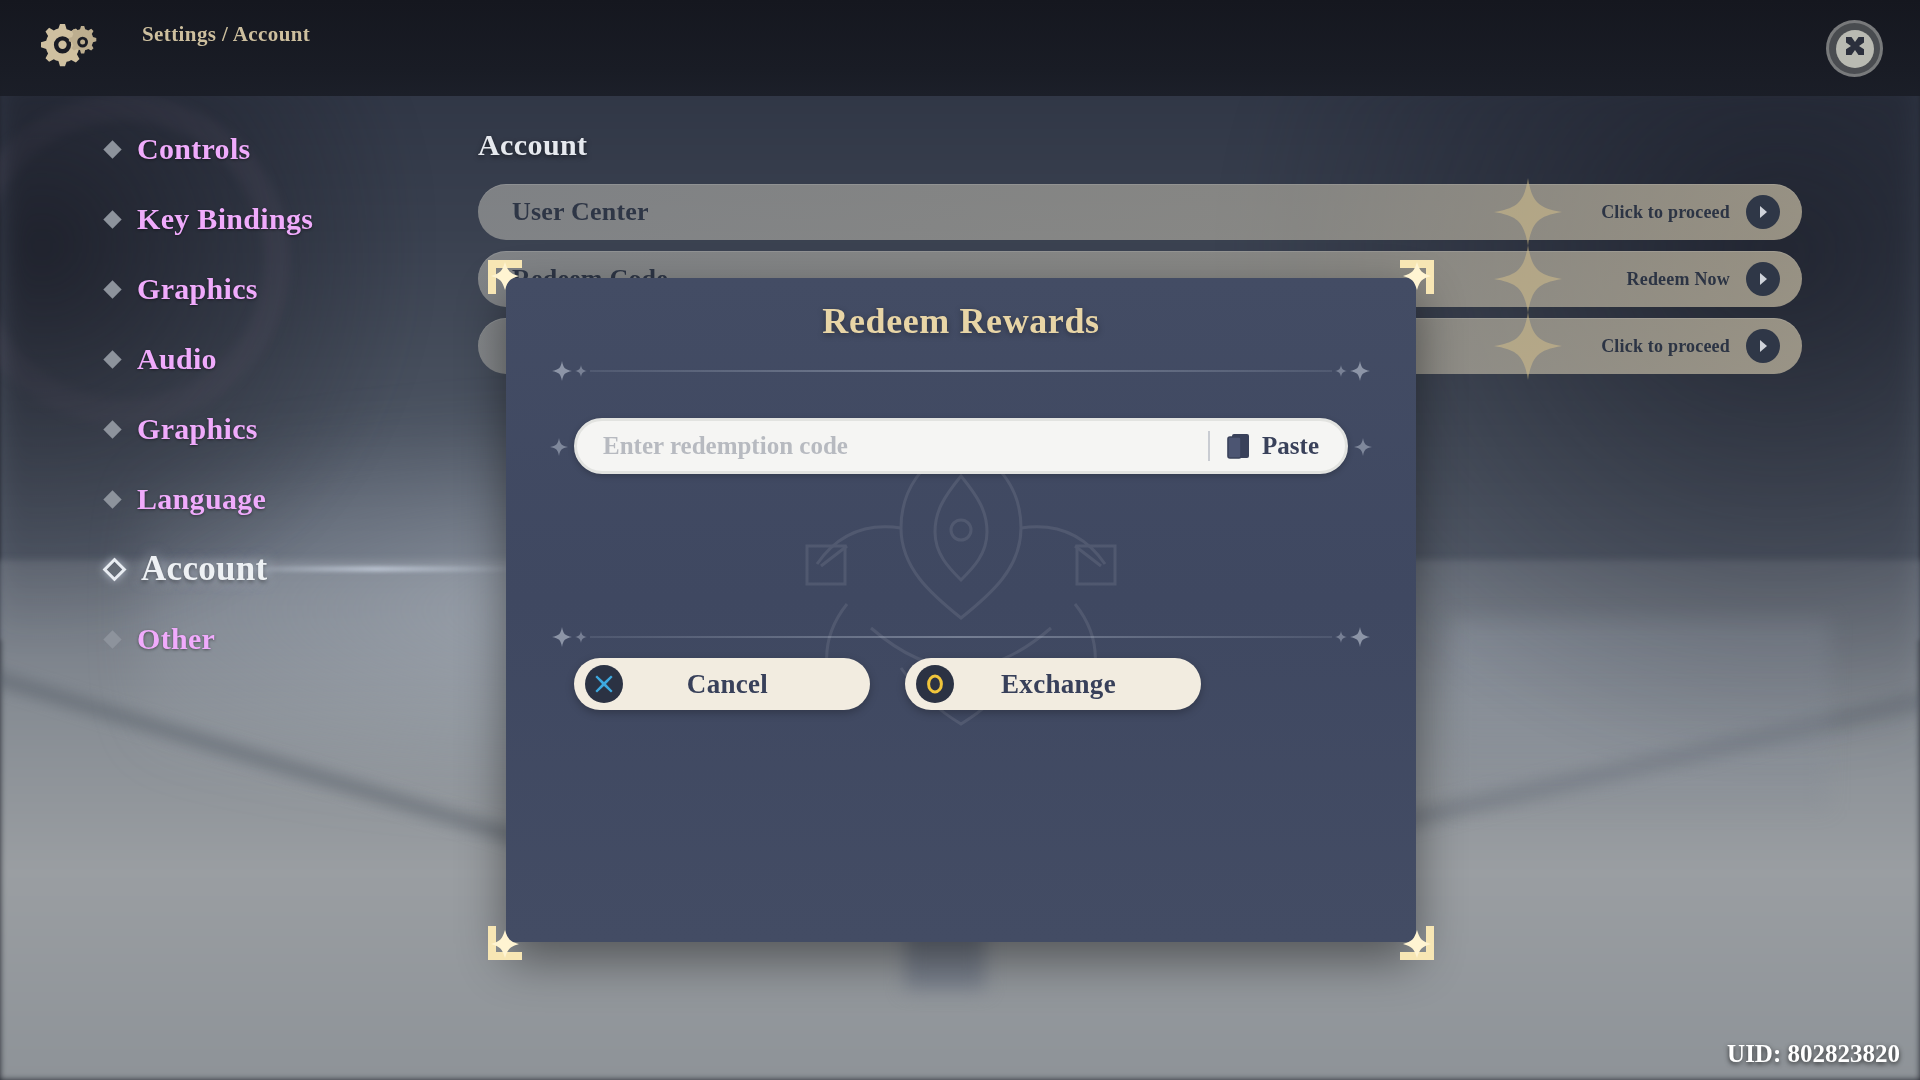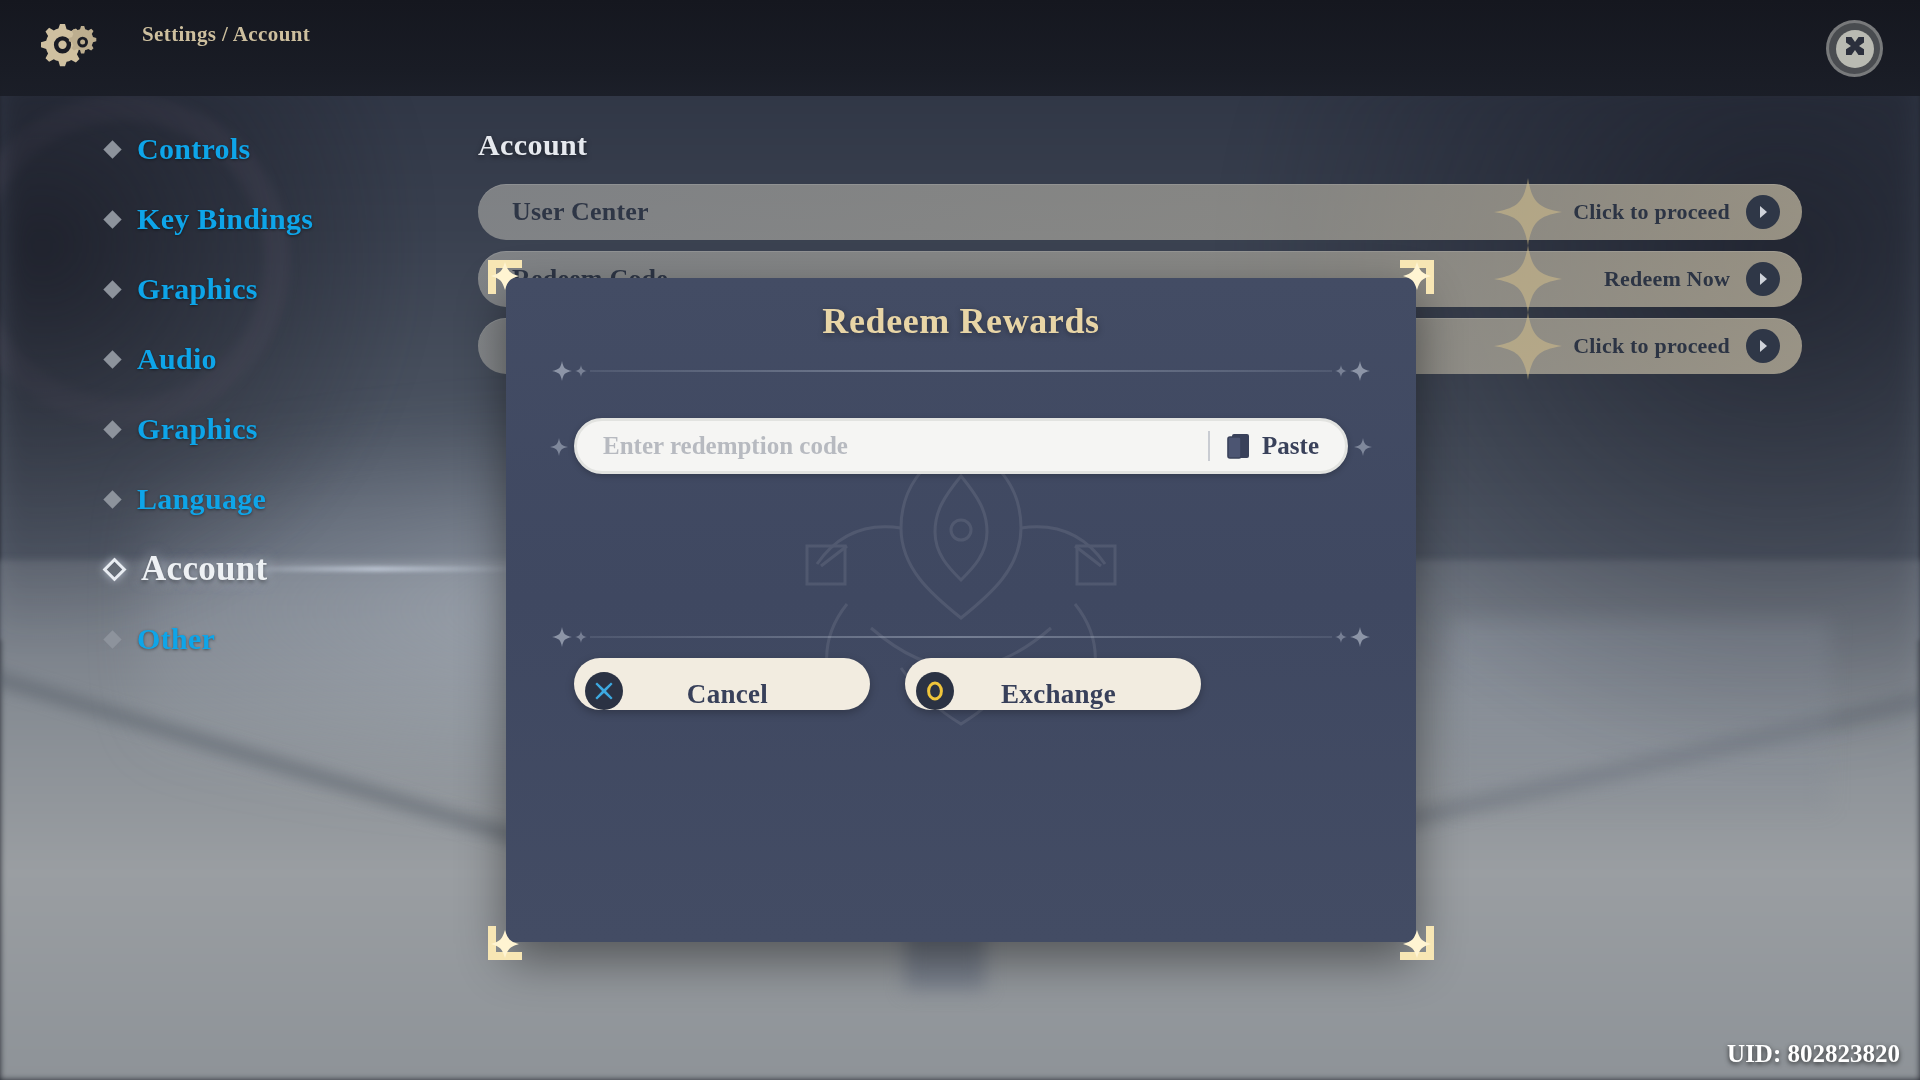--- a/index.html
+++ b/index.html
@@ -101,21 +101,21 @@
   }
   .nav-item {
     display:flex; align-items:center; height:58px;
     margin-bottom:12px; cursor:pointer;
   }
   .nav-dot {
     width:13px; height:13px; margin-right:18px; flex:none;
     background:#8d939c; transform:rotate(45deg);
   }
   .nav-label {
-    font-size:30px; font-weight:bold; color:#0ea5e9;
+    font-size:30px; font-weight:bold; color:#f0abfc;
     letter-spacing:.3px; text-shadow:0 1px 3px rgba(0,0,0,.45);
   }
   .nav-item.active .nav-label {
     font-size:35px; color:#eef1f4; text-shadow:0 0 14px rgba(220,230,245,.55), 0 2px 4px rgba(0,0,0,.5);
   }
   .nav-item.active .nav-dot {
     background:transparent;
     border:3px solid #e8ecf2;
     width:17px; height:17px;
     box-shadow:0 0 10px rgba(220,230,245,.6);
@@ -141,21 +141,21 @@
     box-shadow:inset 0 1px 0 rgba(255,255,255,.12);
   }
   .opt-label {
     margin-left:34px; font-size:26px; font-weight:bold;
     color:#2e3646; letter-spacing:.2px;
   }
   .opt-right {
     margin-left:auto; display:flex; align-items:center; gap:16px; padding-right:22px;
   }
   .opt-action {
-    font-size:22px; font-weight:bold; color:#2c3444; letter-spacing:.2px;
+    font-size:18px; font-weight:bold; color:#2c3444; letter-spacing:.2px;
   }
   .opt-arrow {
     width:34px; height:34px; border-radius:50%;
     background:#2f3747; display:flex; align-items:center; justify-content:center;
   }
   .opt-sparkle {
     position:absolute; right:240px; top:-6px; width:68px; height:68px;
     pointer-events:none; opacity:.75;
   }
 
@@ -214,21 +214,21 @@
   .field-deco {
     position:absolute; top:160px; width:18px; height:18px; opacity:.45;
   }
   .field-deco.left { left:44px; }
   .field-deco.right { right:44px; }
 
   
   .btn {
     position:absolute; top:380px; width:296px; height:52px;
     background:#f2ece0; border-radius:26px;
-    display:flex; align-items:flex-end; cursor:pointer;
+    display:flex; align-items:center; cursor:pointer;
     box-shadow:0 3px 8px rgba(0,0,0,.25);
   }
   #cancel-btn { left:68px; }
   #exchange-btn { left:399px; }
   .btn-icon {
     width:38px; height:38px; border-radius:50%;
     margin-left:11px; flex:none;
     background:#2b3243;
     display:flex; align-items:center; justify-content:center;
   }

